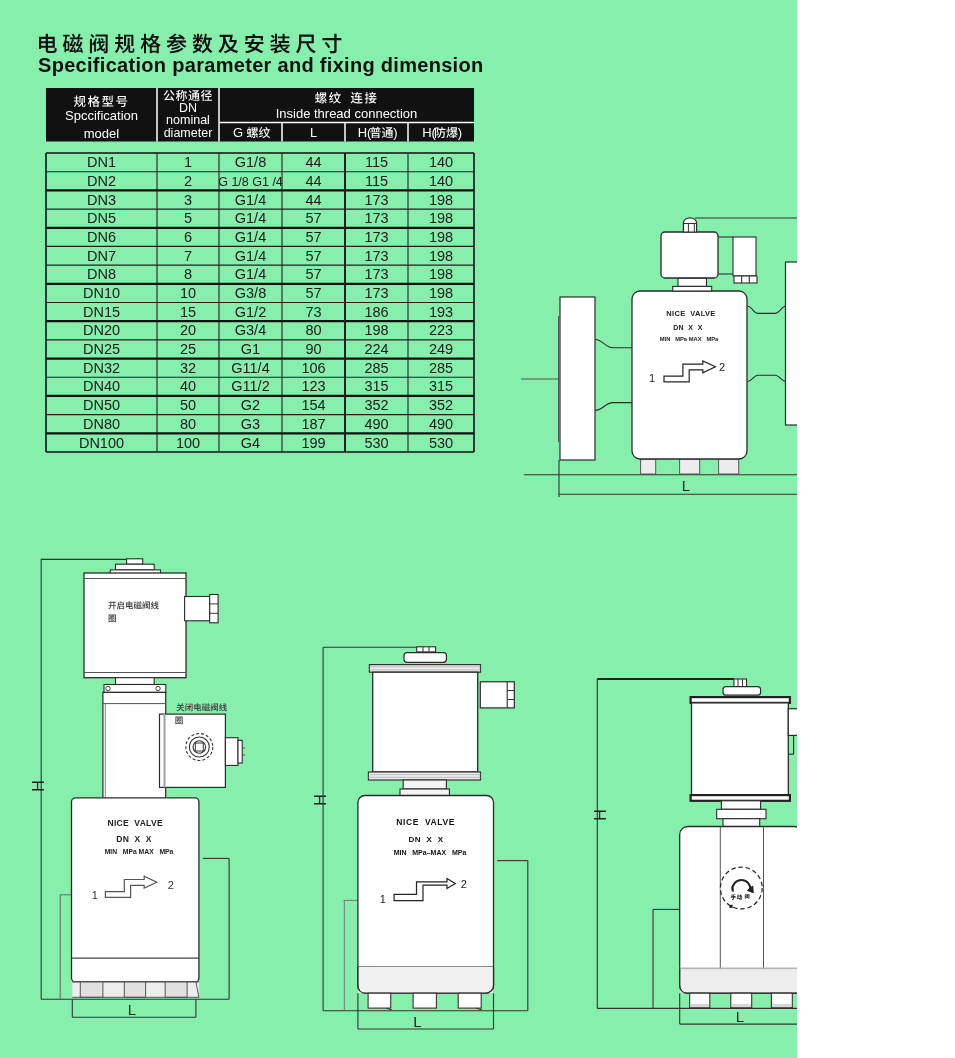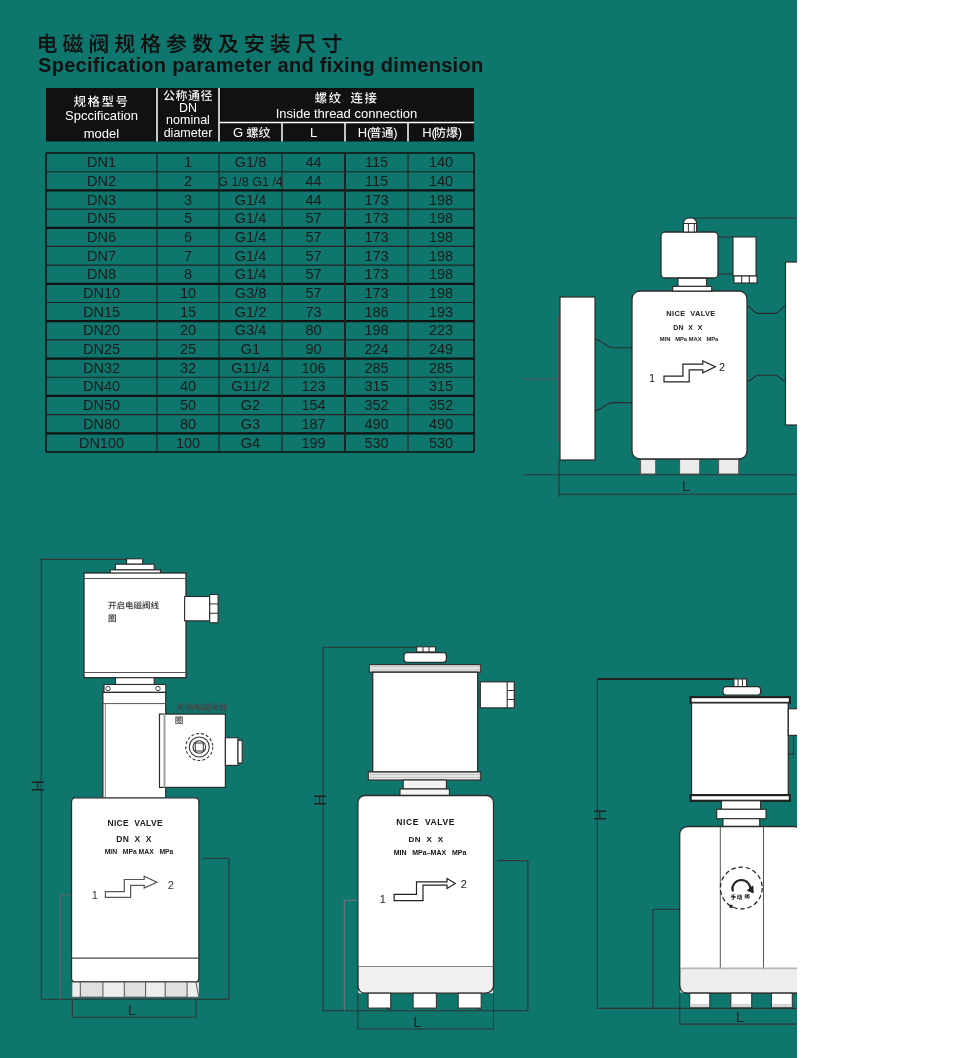--- a/index.html
+++ b/index.html
@@ -1,14 +1,14 @@
 <!DOCTYPE html>
 <html><head><meta charset="utf-8"><style>
 html,body{margin:0;padding:0;background:#fff}
-#pg{position:relative;width:797px;height:1058px;background:#0f766e;overflow:hidden}
+#pg{position:relative;width:797px;height:1058px;background:#86efac;overflow:hidden}
 text{white-space:pre}
 </style></head><body>
 <div id="pg">
 <svg width="955" height="1058" viewBox="0 0 955 1058">
 <path d="M40.0 41.3H53.8V43.3H40.0ZM45.7 33.8H48.0V49.4Q48.0 50.0 48.1 50.3Q48.2 50.6 48.5 50.7Q48.8 50.9 49.4 50.9Q49.5 50.9 49.9 50.9Q50.3 50.9 50.8 50.9Q51.3 50.9 51.8 50.9Q52.3 50.9 52.7 50.9Q53.1 50.9 53.2 50.9Q53.8 50.9 54.1 50.6Q54.4 50.3 54.5 49.6Q54.7 48.9 54.7 47.6Q55.1 47.9 55.8 48.2Q56.4 48.4 56.9 48.6Q56.7 50.2 56.4 51.2Q56.0 52.1 55.3 52.6Q54.7 53.0 53.4 53.0Q53.2 53.0 52.8 53.0Q52.4 53.0 51.8 53.0Q51.3 53.0 50.7 53.0Q50.2 53.0 49.8 53.0Q49.3 53.0 49.1 53.0Q47.8 53.0 47.1 52.7Q46.3 52.4 46.0 51.6Q45.7 50.8 45.7 49.3ZM40.3 36.8H54.8V47.7H40.3V45.7H52.6V38.9H40.3ZM39.0 36.8H41.2V49.0H39.0Z M63.2 34.8H69.6V36.5H63.2ZM65.3 41.2H69.3V50.7H65.3V49.0H67.7V42.9H65.3ZM65.4 35.8 67.1 36.1Q66.8 38.2 66.4 40.3Q66.0 42.4 65.3 44.2Q64.6 46.0 63.7 47.4Q63.6 47.1 63.5 46.7Q63.3 46.3 63.2 45.9Q63.0 45.5 62.8 45.3Q63.6 44.2 64.0 42.6Q64.5 41.1 64.9 39.4Q65.2 37.6 65.4 35.8ZM64.5 41.2H66.1V52.3H64.5ZM69.9 37.4H82.6V39.3H69.9ZM71.7 34.4 73.4 33.8Q73.9 34.5 74.4 35.3Q74.9 36.2 75.1 36.9L73.3 37.6Q73.1 37.0 72.7 36.1Q72.2 35.2 71.7 34.4ZM73.5 47.9 74.9 47.6Q75.2 48.4 75.4 49.3Q75.6 50.2 75.8 51.1Q75.9 52.0 76.0 52.7L74.5 52.9Q74.5 52.2 74.3 51.4Q74.1 50.5 73.9 49.6Q73.7 48.7 73.5 47.9ZM78.7 33.7 80.8 34.3Q80.3 35.4 79.7 36.5Q79.2 37.5 78.7 38.3L77.1 37.7Q77.4 37.2 77.7 36.5Q78.0 35.8 78.3 35.1Q78.6 34.3 78.7 33.7ZM80.0 47.9 81.5 47.6Q81.8 48.4 82.1 49.3Q82.4 50.2 82.6 51.1Q82.8 51.9 82.9 52.6L81.4 53.0Q81.3 52.3 81.1 51.4Q80.9 50.5 80.6 49.6Q80.3 48.7 80.0 47.9ZM70.1 46.4Q70.1 46.2 70.0 45.9Q69.9 45.5 69.8 45.2Q69.6 44.9 69.5 44.6Q69.8 44.6 70.0 44.3Q70.2 44.1 70.4 43.7Q70.6 43.4 70.9 42.7Q71.2 42.0 71.5 41.1Q71.8 40.2 72.0 39.2L73.8 40.0Q73.3 41.4 72.6 42.9Q71.8 44.3 71.1 45.4V45.5Q71.1 45.5 70.8 45.6Q70.6 45.8 70.4 46.0Q70.1 46.2 70.1 46.4ZM70.1 46.4 70.1 45.0 70.9 44.4 74.3 44.2Q74.3 44.5 74.2 45.0Q74.2 45.5 74.2 45.8Q73.0 45.9 72.3 46.0Q71.6 46.0 71.1 46.1Q70.7 46.2 70.5 46.2Q70.3 46.3 70.1 46.4ZM69.9 52.5Q69.8 52.3 69.7 52.0Q69.6 51.7 69.5 51.3Q69.4 51.0 69.3 50.8Q69.6 50.7 70.0 50.2Q70.3 49.8 70.8 49.2Q71.0 48.8 71.4 48.1Q71.9 47.3 72.4 46.3Q72.9 45.2 73.5 44.0Q74.0 42.8 74.4 41.6L76.2 42.4Q75.5 44.0 74.6 45.7Q73.8 47.3 72.9 48.8Q72.0 50.3 71.0 51.5V51.5Q71.0 51.5 70.9 51.6Q70.7 51.7 70.5 51.9Q70.2 52.0 70.1 52.2Q69.9 52.4 69.9 52.5ZM69.9 52.5 69.8 51.0 70.7 50.5 75.1 49.9Q75.1 50.2 75.0 50.7Q75.0 51.2 75.0 51.4Q73.5 51.7 72.6 51.9Q71.6 52.0 71.1 52.1Q70.6 52.2 70.3 52.3Q70.0 52.4 69.9 52.5ZM76.3 46.4Q76.3 46.2 76.2 45.8Q76.0 45.5 75.9 45.2Q75.8 44.8 75.7 44.6Q75.9 44.5 76.1 44.3Q76.3 44.0 76.5 43.6Q76.7 43.3 77.0 42.7Q77.2 42.0 77.5 41.1Q77.8 40.1 78.0 39.2L79.8 40.0Q79.5 40.9 79.1 41.9Q78.7 42.9 78.2 43.8Q77.7 44.7 77.2 45.4V45.4Q77.2 45.4 77.0 45.6Q76.8 45.7 76.5 46.0Q76.3 46.2 76.3 46.4ZM76.3 46.4 76.3 45.0 77.1 44.4 80.5 44.2Q80.4 44.5 80.4 45.0Q80.3 45.5 80.3 45.8Q79.2 45.9 78.5 46.0Q77.7 46.0 77.3 46.1Q76.9 46.2 76.7 46.2Q76.5 46.3 76.3 46.4ZM76.4 52.5Q76.3 52.3 76.2 52.0Q76.1 51.6 76.0 51.3Q75.9 50.9 75.8 50.7Q76.1 50.6 76.4 50.2Q76.8 49.8 77.2 49.1Q77.4 48.8 77.8 48.0Q78.2 47.3 78.7 46.2Q79.2 45.2 79.7 44.0Q80.2 42.8 80.5 41.6L82.4 42.4Q81.7 44.0 81.0 45.7Q80.2 47.3 79.3 48.8Q78.4 50.2 77.5 51.4V51.5Q77.5 51.5 77.4 51.6Q77.2 51.7 77.0 51.9Q76.7 52.0 76.6 52.2Q76.4 52.4 76.4 52.5ZM76.4 52.5 76.3 51.0 77.2 50.5 81.7 49.9Q81.7 50.2 81.6 50.7Q81.6 51.1 81.6 51.4Q80.1 51.7 79.1 51.8Q78.1 52.0 77.6 52.1Q77.1 52.2 76.8 52.3Q76.6 52.4 76.4 52.5Z M105.6 34.6H107.7V51.0Q107.7 51.7 107.6 52.2Q107.4 52.6 106.9 52.9Q106.5 53.1 105.8 53.2Q105.1 53.3 104.1 53.3Q104.0 52.9 103.9 52.3Q103.7 51.7 103.5 51.3Q104.0 51.3 104.6 51.3Q105.1 51.3 105.3 51.3Q105.5 51.3 105.6 51.2Q105.6 51.2 105.6 51.0ZM89.9 38.7H92.0V53.3H89.9ZM90.3 35.0 91.9 33.9Q92.3 34.3 92.8 34.9Q93.3 35.4 93.8 35.9Q94.2 36.4 94.5 36.8L92.8 38.0Q92.6 37.6 92.1 37.1Q91.7 36.5 91.2 36.0Q90.7 35.4 90.3 35.0ZM95.6 34.6H106.9V36.6H95.6ZM96.5 41.9Q97.5 41.8 98.9 41.6Q100.2 41.5 101.7 41.3Q103.2 41.1 104.7 40.9L104.8 42.7Q102.6 43.0 100.5 43.3Q98.4 43.6 96.7 43.8ZM100.6 38.9 101.9 38.0Q102.4 38.4 103.0 39.0Q103.6 39.6 103.9 40.0L102.6 41.0Q102.3 40.6 101.7 40.0Q101.2 39.4 100.6 38.9ZM98.4 38.2H100.2Q100.3 39.9 100.4 41.5Q100.6 43.1 100.8 44.5Q101.1 45.9 101.5 47.0Q101.8 48.0 102.3 48.6Q102.8 49.2 103.4 49.2Q103.6 49.2 103.8 48.8Q103.9 48.5 104.0 47.7Q104.2 48.1 104.5 48.4Q104.9 48.7 105.1 48.9Q104.9 50.0 104.5 50.6Q104.1 51.1 103.3 51.1Q102.2 51.1 101.4 50.4Q100.6 49.7 100.1 48.4Q99.5 47.2 99.2 45.6Q98.8 44.0 98.7 42.1Q98.5 40.2 98.4 38.2ZM95.3 37.9 97.0 38.4Q96.6 39.8 96.0 41.1Q95.3 42.5 94.6 43.7Q93.9 44.9 93.0 45.8Q92.9 45.6 92.8 45.2Q92.6 44.9 92.4 44.5Q92.2 44.2 92.0 43.9Q93.0 42.8 93.9 41.2Q94.8 39.7 95.3 37.9ZM94.1 42.0 95.9 40.2V51.8H94.1ZM103.0 43.6 104.8 44.1Q103.6 46.4 101.6 48.2Q99.7 50.1 97.5 51.3Q97.4 51.0 97.2 50.8Q97.0 50.5 96.7 50.2Q96.5 49.9 96.3 49.7Q98.4 48.7 100.2 47.1Q102.0 45.6 103.0 43.6Z M115.4 37.1H123.0V39.0H115.4ZM115.0 41.9H123.2V44.0H115.0ZM118.3 34.0H120.3V40.7Q120.3 42.1 120.2 43.8Q120.0 45.4 119.7 47.1Q119.3 48.7 118.5 50.3Q117.7 51.8 116.3 53.1Q116.2 52.9 115.9 52.6Q115.7 52.3 115.4 52.0Q115.1 51.8 114.8 51.6Q116.1 50.6 116.8 49.2Q117.5 47.8 117.8 46.3Q118.1 44.8 118.2 43.4Q118.3 41.9 118.3 40.7ZM119.9 44.5Q120.2 44.7 120.5 45.1Q120.9 45.5 121.3 46.1Q121.8 46.6 122.2 47.1Q122.7 47.6 123.0 48.0Q123.4 48.4 123.5 48.6L122.1 50.2Q121.8 49.7 121.3 49.1Q120.9 48.4 120.4 47.8Q119.9 47.1 119.4 46.5Q119.0 45.9 118.6 45.5ZM124.0 34.7H133.4V45.9H131.3V36.6H126.1V45.9H124.0ZM128.4 45.3H130.2V50.5Q130.2 50.9 130.4 51.1Q130.5 51.2 130.9 51.2H132.1Q132.4 51.2 132.5 51.0Q132.7 50.7 132.7 50.0Q132.8 49.3 132.8 47.9Q133.2 48.2 133.7 48.4Q134.1 48.6 134.5 48.7Q134.4 50.3 134.2 51.2Q134.0 52.1 133.5 52.5Q133.0 52.8 132.1 52.8H130.5Q129.4 52.8 128.9 52.4Q128.4 52.0 128.4 50.7ZM127.7 38.1H129.7V41.7Q129.7 43.1 129.4 44.7Q129.2 46.2 128.5 47.8Q127.8 49.3 126.5 50.8Q125.2 52.2 123.1 53.3Q123.0 53.1 122.7 52.8Q122.5 52.5 122.2 52.2Q122.0 51.9 121.8 51.8Q123.8 50.7 125.0 49.5Q126.2 48.2 126.8 46.9Q127.4 45.6 127.5 44.2Q127.7 42.9 127.7 41.7Z M151.8 36.0H157.5V37.8H151.8ZM149.8 45.5H158.8V53.2H156.7V47.3H151.7V53.3H149.8ZM150.6 50.7H157.8V52.5H150.6ZM152.2 33.7 154.2 34.3Q153.7 35.7 152.9 37.0Q152.1 38.4 151.2 39.5Q150.2 40.7 149.3 41.5Q149.1 41.3 148.8 41.1Q148.5 40.8 148.2 40.5Q147.9 40.3 147.6 40.1Q149.1 39.0 150.3 37.3Q151.5 35.6 152.2 33.7ZM157.0 36.0H157.3L157.7 35.9L159.0 36.5Q158.4 38.5 157.3 40.1Q156.2 41.8 154.8 43.1Q153.4 44.3 151.8 45.3Q150.2 46.3 148.4 46.9Q148.2 46.5 147.9 46.0Q147.5 45.5 147.2 45.2Q148.8 44.7 150.4 43.9Q151.9 43.0 153.2 41.9Q154.5 40.7 155.4 39.3Q156.4 37.9 157.0 36.3ZM151.8 37.3Q152.5 38.7 153.7 40.2Q154.9 41.6 156.7 42.8Q158.5 44.0 160.7 44.7Q160.5 44.9 160.3 45.2Q160.0 45.5 159.8 45.8Q159.6 46.2 159.4 46.4Q157.1 45.6 155.3 44.3Q153.5 42.9 152.3 41.3Q151.0 39.7 150.2 38.2ZM141.1 38.2H148.6V40.1H141.1ZM144.0 33.7H146.0V53.3H144.0ZM144.0 39.5 145.2 39.9Q145.0 41.2 144.6 42.5Q144.3 43.9 143.8 45.2Q143.3 46.5 142.8 47.6Q142.2 48.7 141.6 49.5Q141.5 49.1 141.2 48.5Q140.9 48.0 140.6 47.6Q141.2 46.9 141.7 45.9Q142.2 45.0 142.6 43.9Q143.1 42.8 143.4 41.7Q143.8 40.5 144.0 39.5ZM146.0 40.7Q146.1 40.9 146.5 41.3Q146.9 41.8 147.3 42.3Q147.8 42.8 148.1 43.2Q148.5 43.7 148.6 43.9L147.4 45.5Q147.2 45.1 146.9 44.6Q146.6 44.1 146.2 43.5Q145.9 42.9 145.5 42.4Q145.2 41.9 145.0 41.6Z M177.9 35.4 179.6 34.3Q180.5 34.9 181.6 35.6Q182.6 36.4 183.5 37.1Q184.4 37.9 185.0 38.6L183.2 39.8Q182.7 39.2 181.8 38.4Q180.9 37.6 179.9 36.8Q178.9 36.0 177.9 35.4ZM167.0 40.5H186.0V42.4H167.0ZM177.3 43.2 179.1 44.1Q178.2 44.7 177.1 45.2Q176.0 45.7 174.8 46.1Q173.6 46.5 172.6 46.7Q172.3 46.4 172.0 46.0Q171.6 45.6 171.2 45.3Q172.2 45.0 173.4 44.7Q174.5 44.4 175.6 44.0Q176.6 43.6 177.3 43.2ZM179.1 45.6 180.8 46.4Q179.8 47.3 178.3 47.9Q176.9 48.6 175.3 49.1Q173.6 49.6 172.0 49.9Q171.8 49.5 171.5 49.1Q171.2 48.6 170.9 48.3Q172.3 48.0 173.9 47.6Q175.4 47.3 176.8 46.7Q178.2 46.2 179.1 45.6ZM181.6 47.7 183.6 48.7Q182.2 50.0 180.2 50.9Q178.1 51.9 175.7 52.4Q173.2 53.0 170.5 53.3Q170.3 52.9 170.0 52.4Q169.8 51.8 169.5 51.5Q172.0 51.3 174.3 50.8Q176.7 50.3 178.6 49.6Q180.4 48.8 181.6 47.7ZM174.3 38.1 176.4 38.6Q175.2 41.8 173.1 44.1Q171.0 46.4 168.2 47.7Q168.1 47.5 167.8 47.2Q167.5 46.9 167.2 46.6Q166.9 46.3 166.6 46.1Q169.3 44.9 171.3 42.9Q173.3 40.9 174.3 38.1ZM180.0 41.0Q180.7 42.0 181.7 43.0Q182.7 43.9 183.9 44.7Q185.2 45.5 186.4 46.0Q186.2 46.2 185.9 46.5Q185.6 46.8 185.4 47.1Q185.2 47.4 185.0 47.7Q183.7 47.1 182.4 46.1Q181.1 45.2 180.0 44.1Q179.0 42.9 178.2 41.6ZM169.7 39.3Q169.6 39.1 169.5 38.7Q169.4 38.4 169.3 38.0Q169.2 37.6 169.0 37.3Q169.4 37.3 169.8 37.1Q170.2 36.9 170.6 36.7Q170.9 36.5 171.7 36.0Q172.4 35.6 173.3 34.9Q174.1 34.3 174.8 33.5L176.8 34.6Q175.4 35.7 173.9 36.7Q172.4 37.7 170.9 38.3V38.4Q170.9 38.4 170.7 38.5Q170.6 38.5 170.3 38.7Q170.0 38.8 169.8 39.0Q169.7 39.1 169.7 39.3ZM169.7 39.3 169.6 37.8 170.9 37.2 182.4 36.8Q182.4 37.2 182.6 37.7Q182.7 38.2 182.7 38.5Q179.4 38.6 177.2 38.7Q175.0 38.8 173.6 38.9Q172.2 39.0 171.5 39.0Q170.7 39.1 170.3 39.1Q169.9 39.2 169.7 39.3Z M193.3 44.6H201.3V46.3H193.3ZM192.9 37.5H203.1V39.2H192.9ZM201.0 34.1 202.8 34.8Q202.3 35.5 201.8 36.2Q201.3 36.9 200.9 37.4L199.5 36.8Q199.8 36.4 200.0 35.9Q200.3 35.4 200.5 35.0Q200.8 34.5 201.0 34.1ZM197.0 33.7H199.0V43.1H197.0ZM193.5 34.8 195.0 34.2Q195.5 34.8 195.8 35.5Q196.2 36.3 196.3 36.8L194.7 37.5Q194.6 37.0 194.2 36.2Q193.9 35.4 193.5 34.8ZM197.1 38.2 198.5 39.1Q197.9 39.9 197.1 40.8Q196.4 41.6 195.4 42.4Q194.5 43.1 193.6 43.6Q193.4 43.3 193.1 42.8Q192.8 42.3 192.5 42.0Q193.4 41.7 194.2 41.1Q195.1 40.5 195.9 39.7Q196.6 39.0 197.1 38.2ZM198.7 38.7Q199.0 38.9 199.5 39.2Q200.0 39.5 200.7 39.9Q201.3 40.2 201.8 40.5Q202.3 40.9 202.5 41.0L201.4 42.5Q201.1 42.2 200.6 41.8Q200.1 41.4 199.6 41.0Q199.0 40.6 198.5 40.2Q198.0 39.8 197.7 39.6ZM204.7 37.7H211.9V39.7H204.7ZM204.9 33.8 206.8 34.1Q206.5 36.2 206.1 38.2Q205.6 40.1 204.9 41.8Q204.2 43.4 203.4 44.7Q203.2 44.5 202.9 44.2Q202.6 44.0 202.3 43.7Q202.0 43.5 201.8 43.3Q202.6 42.2 203.2 40.7Q203.8 39.2 204.3 37.5Q204.7 35.7 204.9 33.8ZM208.7 38.9 210.6 39.1Q210.2 42.6 209.3 45.4Q208.3 48.1 206.7 50.1Q205.1 52.0 202.5 53.4Q202.4 53.2 202.2 52.8Q202.0 52.5 201.8 52.2Q201.5 51.9 201.3 51.7Q203.7 50.5 205.2 48.8Q206.7 47.0 207.5 44.6Q208.3 42.1 208.7 38.9ZM205.8 39.4Q206.2 42.0 207.1 44.4Q207.9 46.8 209.2 48.6Q210.6 50.4 212.4 51.4Q212.1 51.7 211.7 52.2Q211.3 52.7 211.0 53.1Q209.0 51.9 207.7 49.9Q206.3 47.9 205.4 45.3Q204.6 42.7 204.0 39.7ZM193.8 48.4 195.1 47.1Q196.2 47.6 197.5 48.1Q198.7 48.7 199.8 49.4Q200.9 50.0 201.6 50.5L200.3 51.9Q199.6 51.3 198.5 50.7Q197.4 50.0 196.2 49.4Q195.0 48.8 193.8 48.4ZM200.6 44.6H201.0L201.3 44.5L202.5 44.9Q201.8 47.3 200.5 48.9Q199.2 50.5 197.4 51.6Q195.7 52.6 193.5 53.2Q193.4 52.8 193.1 52.3Q192.8 51.9 192.6 51.6Q194.5 51.2 196.1 50.3Q197.8 49.4 198.9 48.1Q200.1 46.7 200.6 44.8ZM193.8 48.4Q194.3 47.7 194.8 46.8Q195.3 46.0 195.8 45.0Q196.2 44.1 196.5 43.3L198.4 43.6Q198.1 44.5 197.6 45.5Q197.1 46.4 196.6 47.3Q196.2 48.1 195.7 48.8Z M225.2 37.3Q226.0 40.9 227.6 43.7Q229.2 46.5 231.8 48.4Q234.4 50.3 238.2 51.1Q238.0 51.4 237.7 51.7Q237.4 52.1 237.2 52.4Q236.9 52.8 236.8 53.1Q233.8 52.4 231.6 51.0Q229.4 49.6 227.8 47.7Q226.2 45.7 225.2 43.2Q224.1 40.7 223.3 37.7ZM219.6 34.8H231.1V37.0H219.6ZM234.7 39.9H235.1L235.5 39.8L237.0 40.4Q236.4 43.1 235.2 45.2Q234.1 47.3 232.5 48.9Q231.0 50.4 229.0 51.5Q227.1 52.6 224.9 53.3Q224.8 53.0 224.6 52.6Q224.4 52.3 224.1 52.0Q223.9 51.6 223.7 51.4Q225.7 50.9 227.5 49.9Q229.3 49.0 230.7 47.6Q232.1 46.2 233.2 44.4Q234.2 42.5 234.7 40.3ZM230.7 39.9H235.2V41.9H230.3ZM223.1 35.4H225.3V38.5Q225.3 39.7 225.3 41.2Q225.2 42.6 224.9 44.1Q224.6 45.7 224.0 47.2Q223.4 48.8 222.4 50.3Q221.4 51.8 220.0 53.1Q219.8 52.8 219.5 52.4Q219.3 52.1 219.0 51.8Q218.7 51.4 218.4 51.2Q220.0 49.8 221.0 48.1Q221.9 46.5 222.4 44.8Q222.8 43.1 223.0 41.4Q223.1 39.8 223.1 38.5ZM230.7 34.8H232.8Q232.6 36.0 232.4 37.3Q232.1 38.6 231.8 39.8Q231.5 41.0 231.3 41.9H229.0Q229.3 40.9 229.6 39.7Q229.9 38.5 230.2 37.2Q230.5 36.0 230.7 34.8Z M245.5 36.1H263.0V40.6H260.7V38.0H247.6V40.6H245.5ZM257.4 43.0 259.7 43.5Q258.7 46.4 256.8 48.4Q255.0 50.3 252.4 51.4Q249.8 52.6 246.5 53.3Q246.4 53.0 246.1 52.6Q245.9 52.3 245.6 51.9Q245.4 51.5 245.2 51.3Q248.4 50.8 250.9 49.8Q253.3 48.9 255.0 47.2Q256.6 45.5 257.4 43.0ZM245.0 41.9H263.4V43.9H245.0ZM252.1 34.2 254.3 33.7Q254.7 34.3 255.1 35.2Q255.5 36.0 255.7 36.5L253.4 37.1Q253.2 36.6 252.8 35.7Q252.4 34.9 252.1 34.2ZM247.5 47.0 249.0 45.5Q250.8 46.0 252.7 46.7Q254.7 47.4 256.7 48.2Q258.6 49.1 260.3 49.9Q262.0 50.7 263.2 51.5L261.5 53.3Q260.3 52.5 258.7 51.7Q257.1 50.8 255.2 50.0Q253.2 49.1 251.3 48.3Q249.3 47.6 247.5 47.0ZM247.5 47.0Q248.1 46.2 248.8 45.2Q249.5 44.2 250.1 43.1Q250.8 42.0 251.3 40.8Q251.9 39.7 252.3 38.7L254.6 39.2Q254.2 40.2 253.6 41.3Q253.1 42.4 252.5 43.5Q251.8 44.5 251.2 45.5Q250.6 46.4 250.1 47.1Z M278.7 45.4 280.4 46.1Q279.6 46.9 278.6 47.6Q277.6 48.3 276.4 48.9Q275.2 49.5 274.0 49.9Q272.7 50.4 271.4 50.6Q271.2 50.3 270.9 49.8Q270.5 49.4 270.2 49.1Q271.5 48.9 272.7 48.5Q273.9 48.2 275.1 47.7Q276.2 47.2 277.1 46.7Q278.1 46.1 278.7 45.4ZM281.5 45.5Q282.1 47.0 283.3 48.2Q284.5 49.4 286.2 50.2Q287.8 51.0 289.9 51.4Q289.6 51.7 289.3 52.3Q288.9 52.8 288.7 53.2Q286.5 52.7 284.7 51.7Q283.0 50.7 281.7 49.3Q280.5 47.8 279.7 45.9ZM287.1 46.6 288.6 47.7Q288.0 48.1 287.3 48.6Q286.5 49.0 285.8 49.4Q285.0 49.8 284.4 50.1L283.1 49.0Q283.7 48.7 284.5 48.3Q285.2 47.9 285.9 47.4Q286.6 47.0 287.1 46.6ZM270.6 44.8H289.6V46.5H270.6ZM277.8 36.4H289.4V38.2H277.8ZM278.4 41.1H289.0V42.9H278.4ZM275.0 33.7H277.0V43.8H275.0ZM282.5 33.7H284.6V42.3H282.5ZM270.8 36.0 272.0 34.8Q272.7 35.2 273.5 35.8Q274.3 36.4 274.7 36.9L273.4 38.3Q273.1 37.9 272.7 37.5Q272.2 37.1 271.7 36.7Q271.2 36.3 270.8 36.0ZM270.3 41.1Q271.3 40.7 272.7 40.1Q274.1 39.5 275.5 38.9L276.0 40.6Q274.7 41.2 273.4 41.7Q272.1 42.3 271.0 42.8ZM274.3 53.4 274.2 51.9 275.1 51.3 281.7 50.0Q281.7 50.3 281.6 50.9Q281.6 51.4 281.6 51.7Q279.4 52.1 278.0 52.4Q276.6 52.7 275.9 52.9Q275.2 53.1 274.8 53.2Q274.5 53.3 274.3 53.4ZM274.3 53.4Q274.3 53.2 274.2 52.9Q274.1 52.6 273.9 52.3Q273.8 52.0 273.7 51.8Q273.9 51.7 274.2 51.5Q274.5 51.4 274.7 51.1Q274.9 50.8 274.9 50.4V48.1L276.9 48.1V51.8Q276.9 51.8 276.7 51.9Q276.4 52.0 276.0 52.2Q275.6 52.3 275.2 52.6Q274.9 52.8 274.6 53.0Q274.3 53.2 274.3 53.4ZM278.6 43.7 280.6 43.1Q281.0 43.7 281.3 44.3Q281.6 45.0 281.7 45.5L279.5 46.2Q279.4 45.7 279.2 45.0Q278.9 44.3 278.6 43.7Z M308.1 42.5Q308.9 45.7 310.8 48.0Q312.6 50.3 315.8 51.2Q315.5 51.4 315.2 51.8Q315.0 52.1 314.7 52.5Q314.5 52.9 314.3 53.2Q312.0 52.4 310.4 50.9Q308.8 49.5 307.8 47.5Q306.7 45.5 306.0 42.9ZM300.3 34.6H313.8V43.2H300.3V41.2H311.6V36.7H300.3ZM299.0 34.6H301.3V40.7Q301.3 42.1 301.2 43.8Q301.0 45.4 300.7 47.2Q300.3 48.9 299.7 50.5Q299.0 52.1 297.8 53.4Q297.7 53.2 297.3 52.9Q297.0 52.5 296.7 52.3Q296.3 52.0 296.0 51.9Q297.1 50.7 297.7 49.3Q298.3 47.9 298.6 46.4Q298.9 44.9 299.0 43.4Q299.0 42.0 299.0 40.7Z M322.4 38.1H341.4V40.2H322.4ZM334.3 33.8H336.6V50.4Q336.6 51.5 336.3 52.1Q336.0 52.6 335.2 52.9Q334.5 53.2 333.3 53.3Q332.0 53.4 330.3 53.3Q330.3 53.0 330.1 52.6Q330.0 52.2 329.8 51.7Q329.6 51.3 329.4 51.0Q330.3 51.0 331.2 51.0Q332.0 51.0 332.7 51.0Q333.3 51.0 333.6 51.0Q334.0 51.0 334.1 50.9Q334.3 50.7 334.3 50.4ZM324.6 43.0 326.4 41.9Q327.2 42.7 327.9 43.6Q328.7 44.5 329.3 45.4Q329.9 46.3 330.3 47.1L328.3 48.3Q328.0 47.5 327.4 46.6Q326.8 45.7 326.1 44.7Q325.3 43.8 324.6 43.0Z" fill="#111"></path>
 <text x="38" y="71.5" font-family="Liberation Sans, sans-serif" font-size="20" font-weight="bold" text-anchor="start" fill="#111" letter-spacing="0.3">Specification parameter and fixing dimension</text>
 <rect x="46" y="88" width="428" height="53.5" fill="#111"></rect>
 <line x1="157" y1="88" x2="157" y2="141.5" stroke="#fff" stroke-width="1.5"></line>
 <line x1="219" y1="88" x2="219" y2="141.5" stroke="#fff" stroke-width="1.5"></line>
 <line x1="219" y1="122.5" x2="474" y2="122.5" stroke="#fff" stroke-width="1.5"></line>

